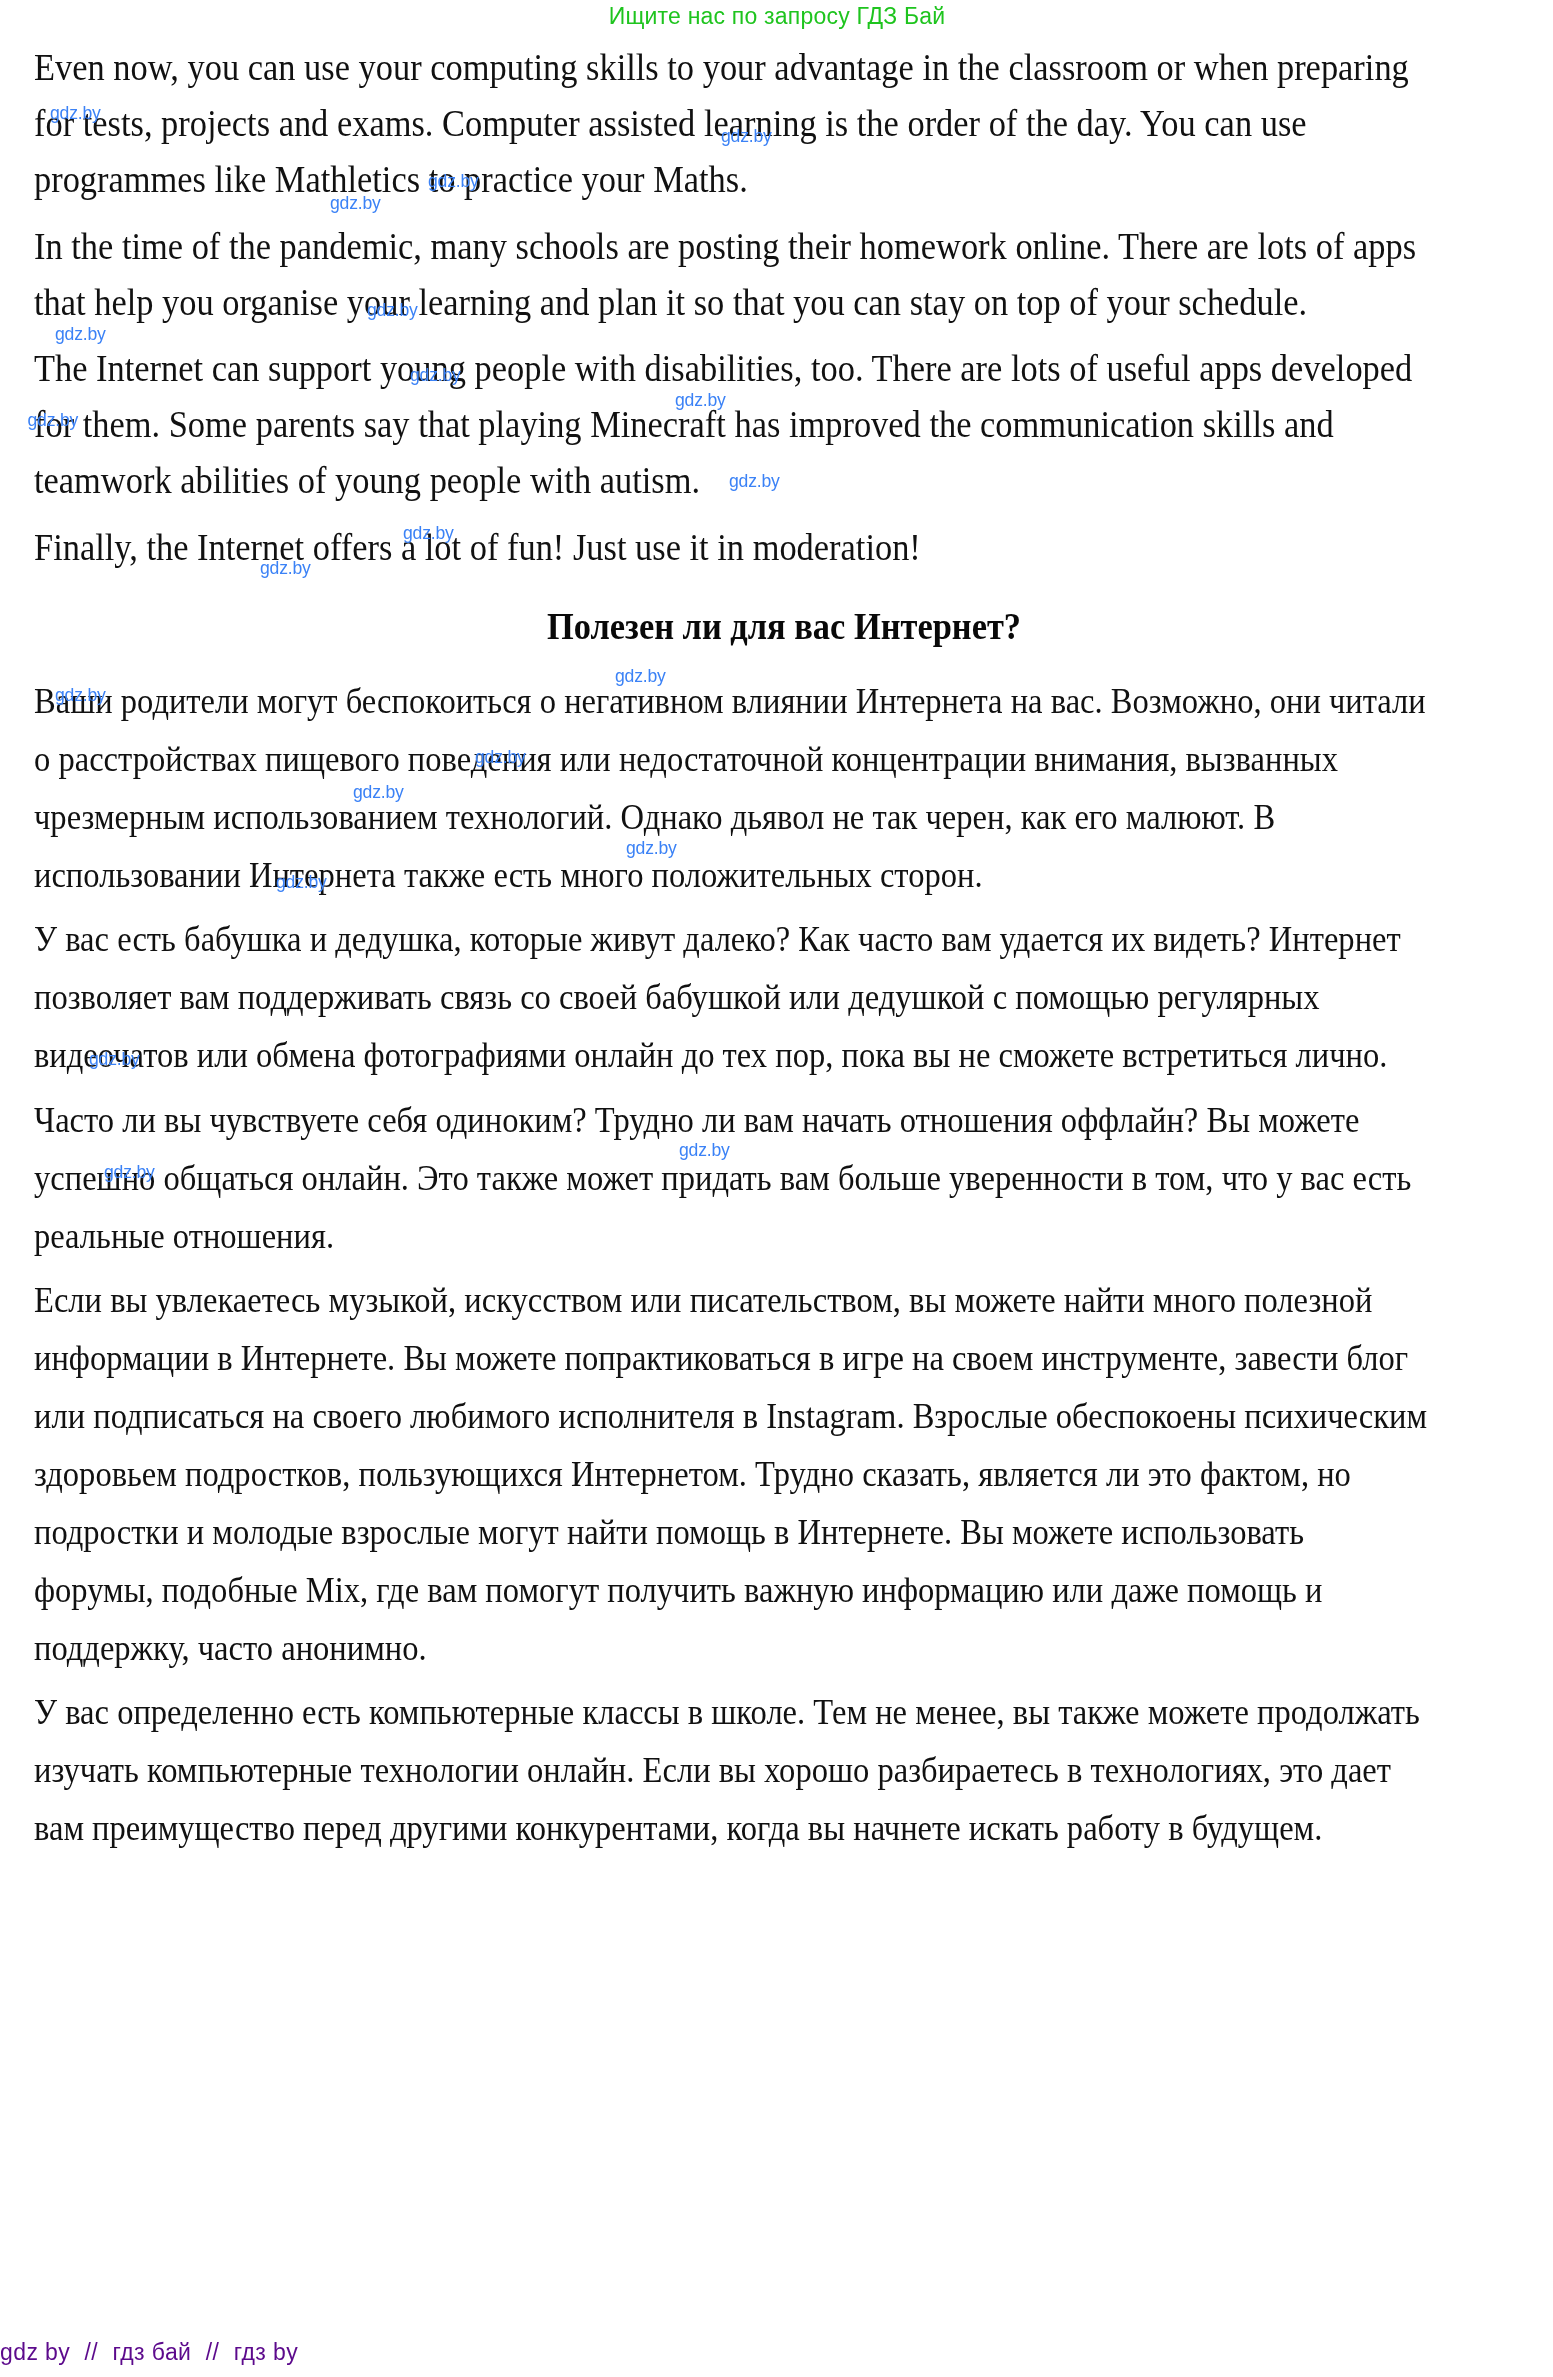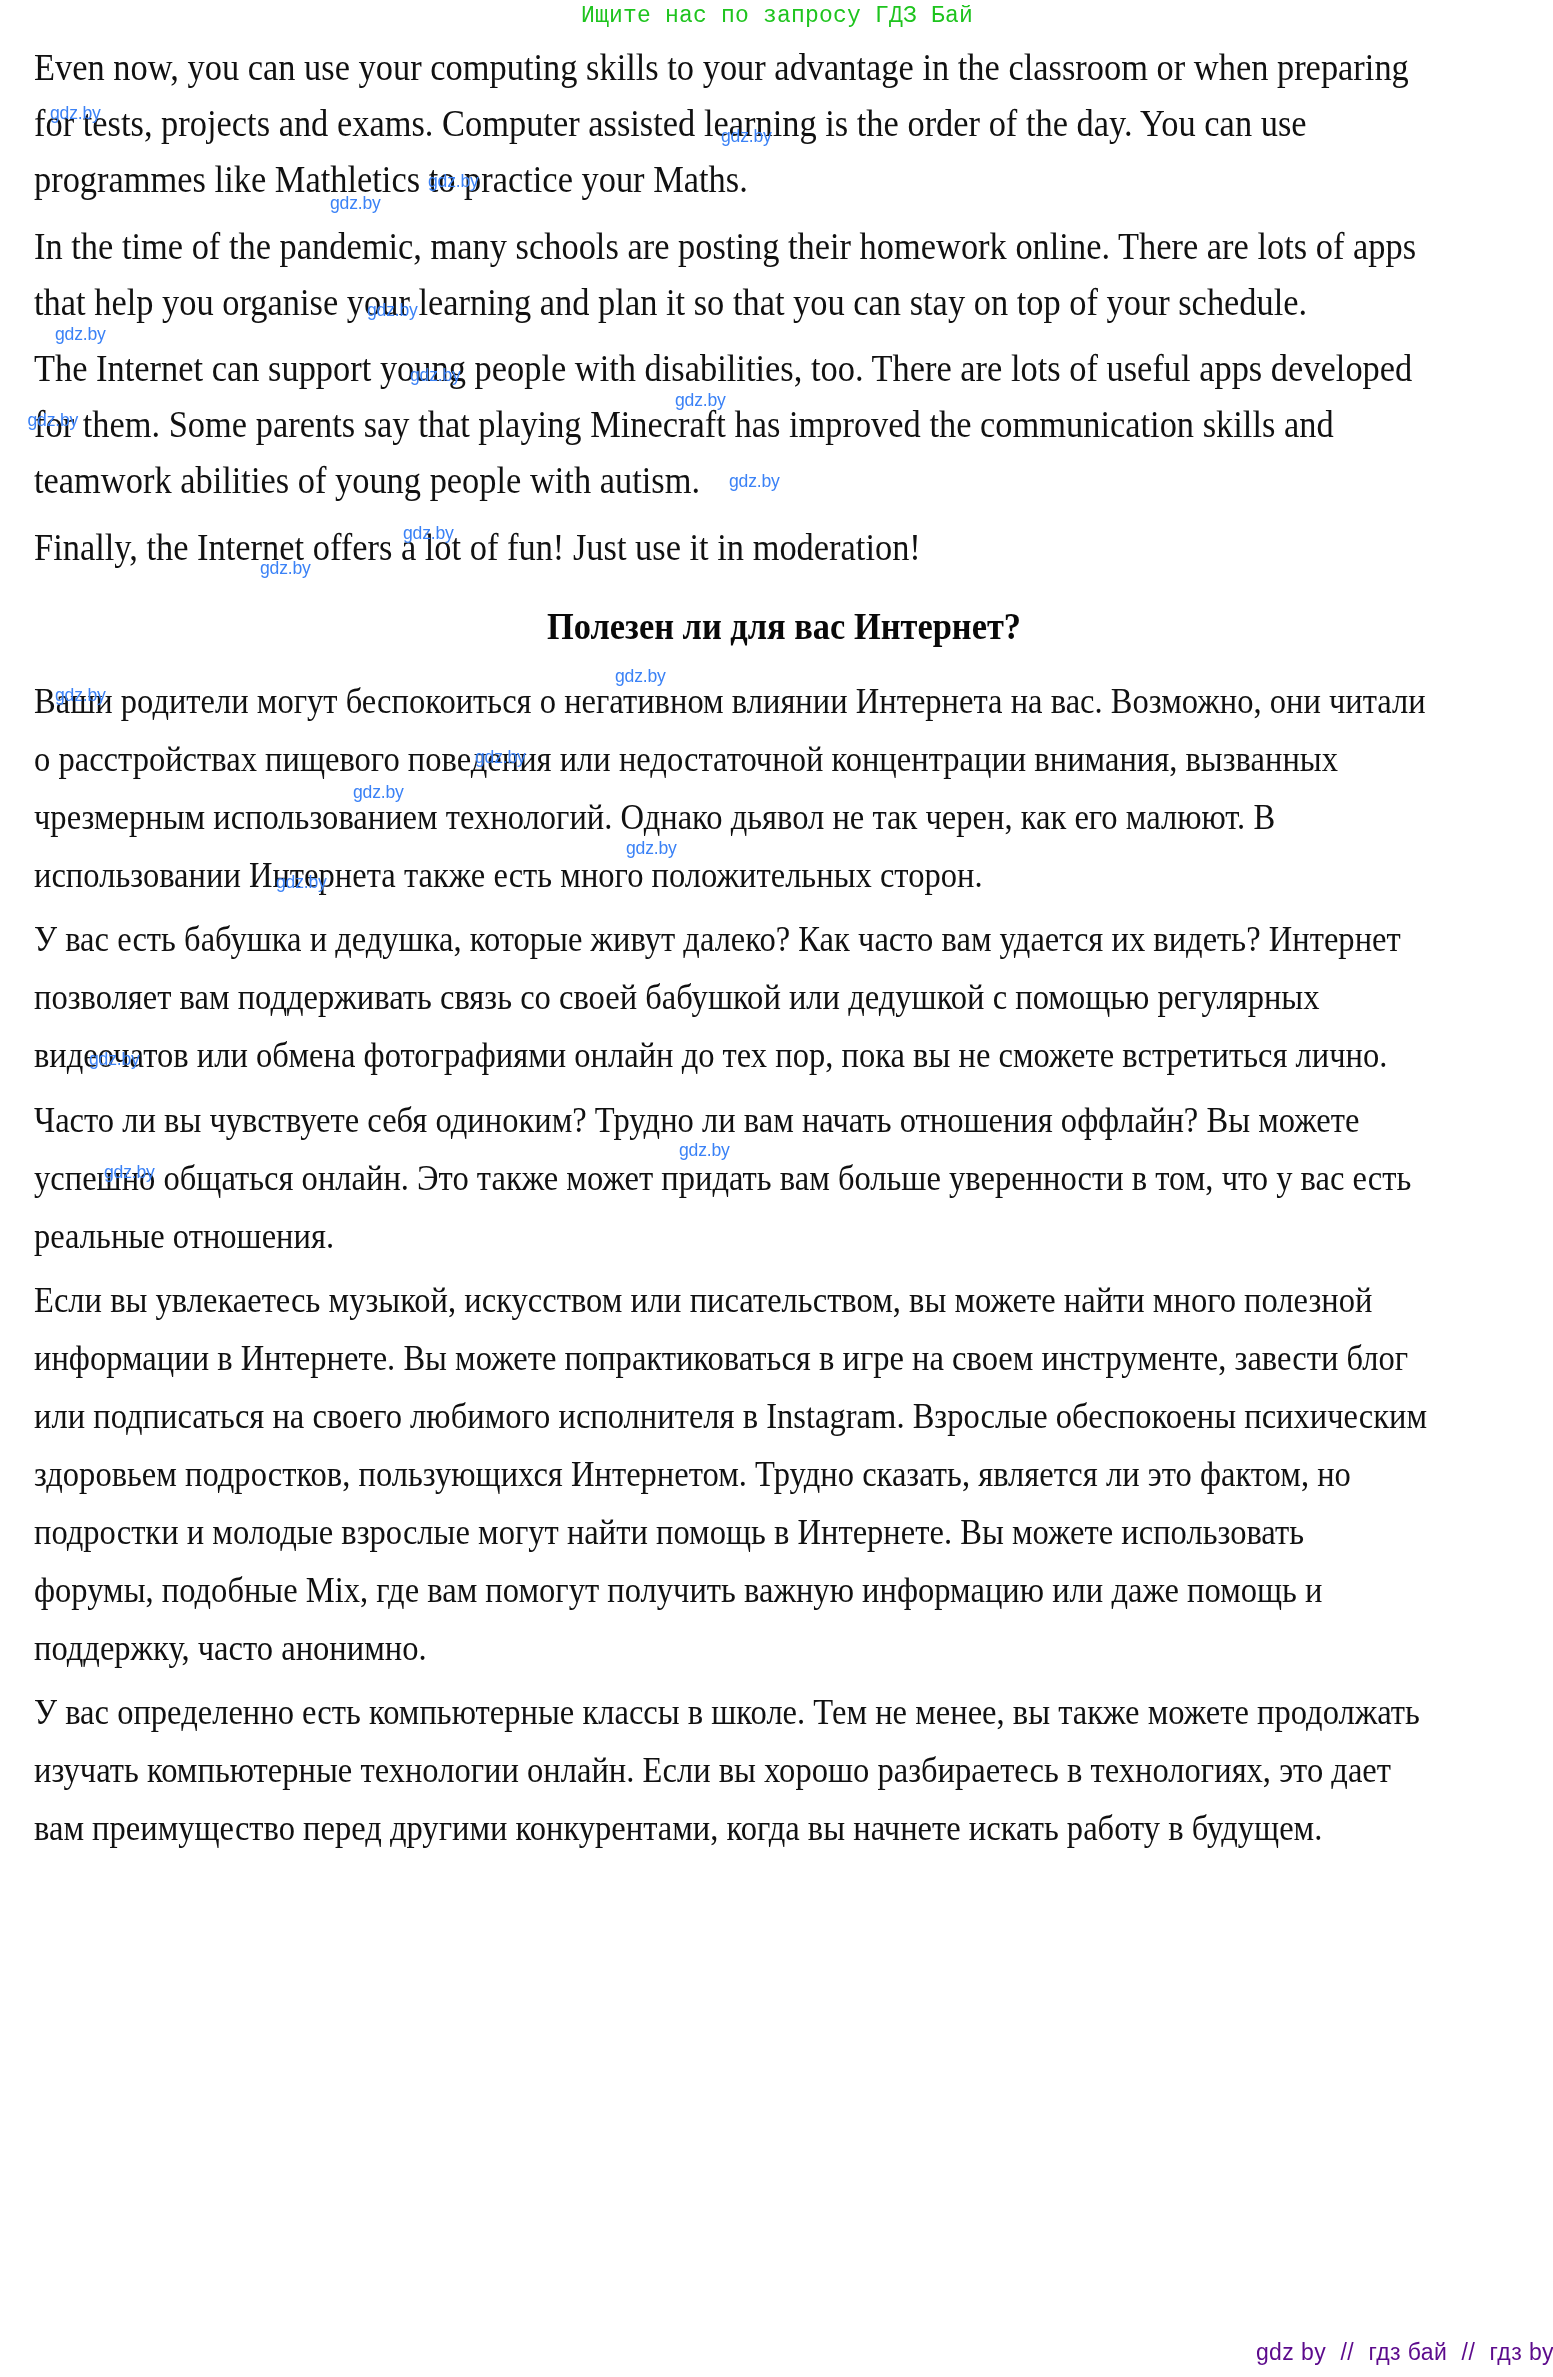--- a/index.html
+++ b/index.html
@@ -16,21 +16,21 @@
   }
 
   
   #promo-header {
     position: absolute;
     top: 3.1px;
     left: 0;
     width: 100%;
     text-align: center;
     color: #1ec41e;
-    font-family: Liberation Mono, monospace;
+    font-family: Liberation Sans, sans-serif;
     font-size: 23px;
     font-weight: 400;
     letter-spacing: 0.2px;
     white-space: nowrap;
   }
 
   
   #page-body {
     position: absolute;
     top: 40px;
@@ -84,21 +84,21 @@
     white-space: nowrap;
     pointer-events: none;
   }
 
   
   #footer-links {
     position: absolute;
     bottom: 10.7px;
     left: 0;
     width: 100%;
-    text-align: right;
+    text-align: left;
     color: #5c0a8c;
     font-family: "Liberation Sans", sans-serif;
     font-size: 23px;
     letter-spacing: 0.4px;
     white-space: nowrap;
   }
   #footer-links .sep { padding: 0 7.6px; }
 </style>
 </head>
 <body>

